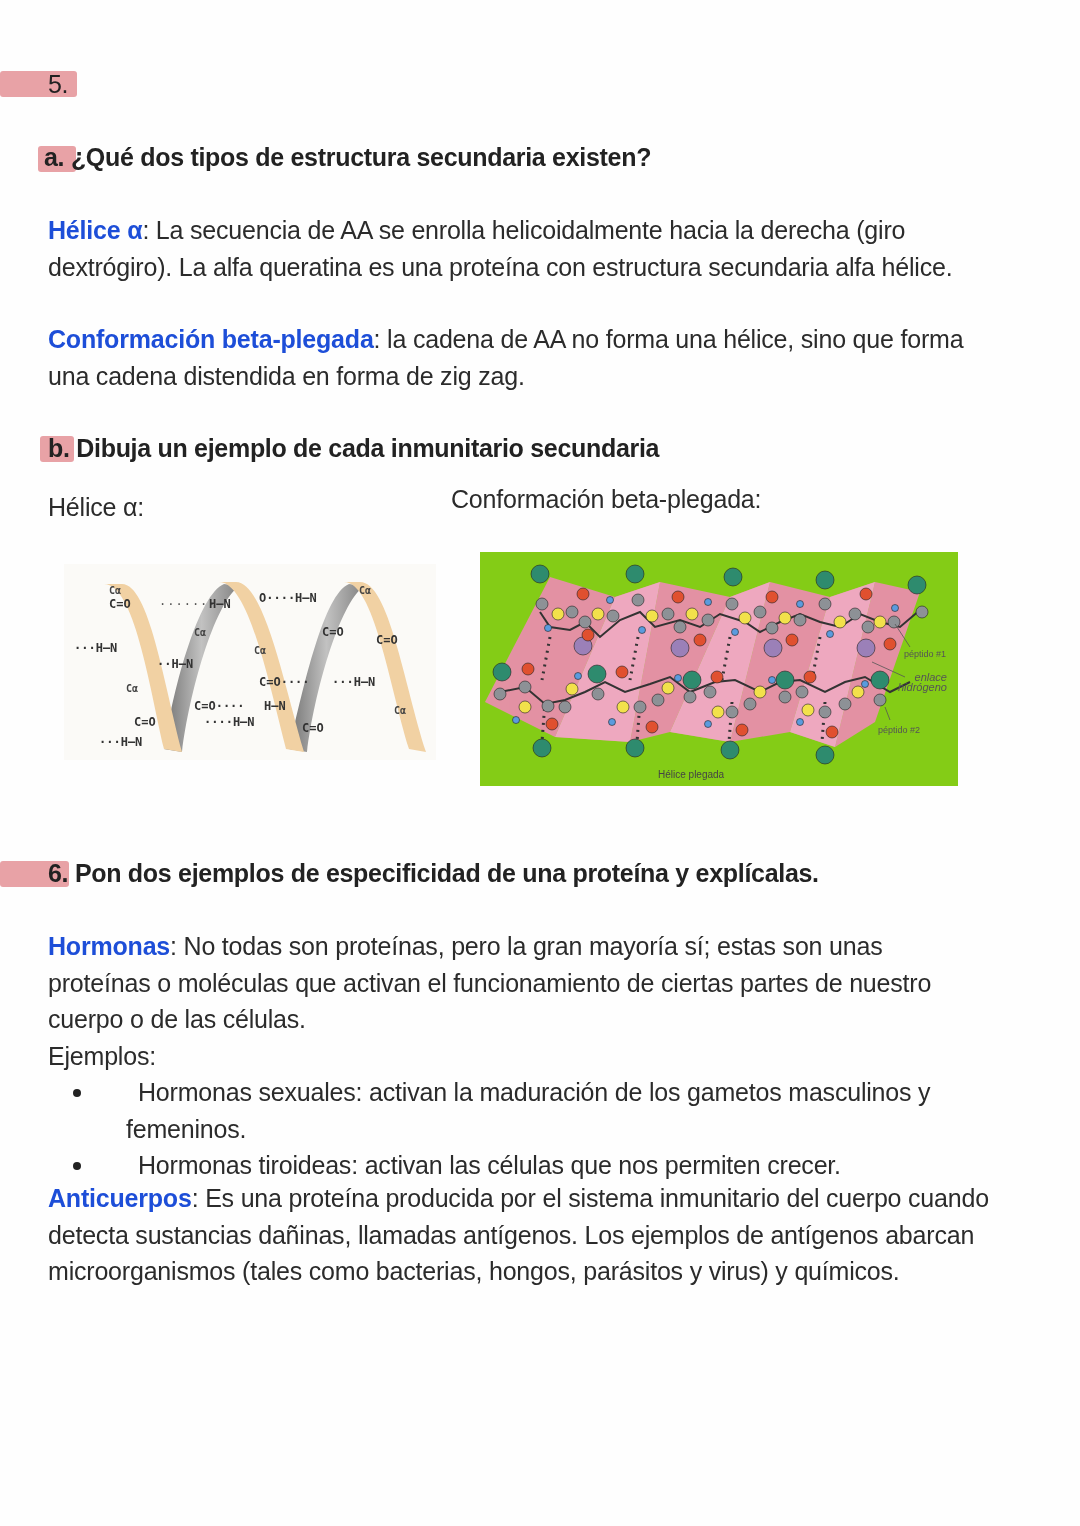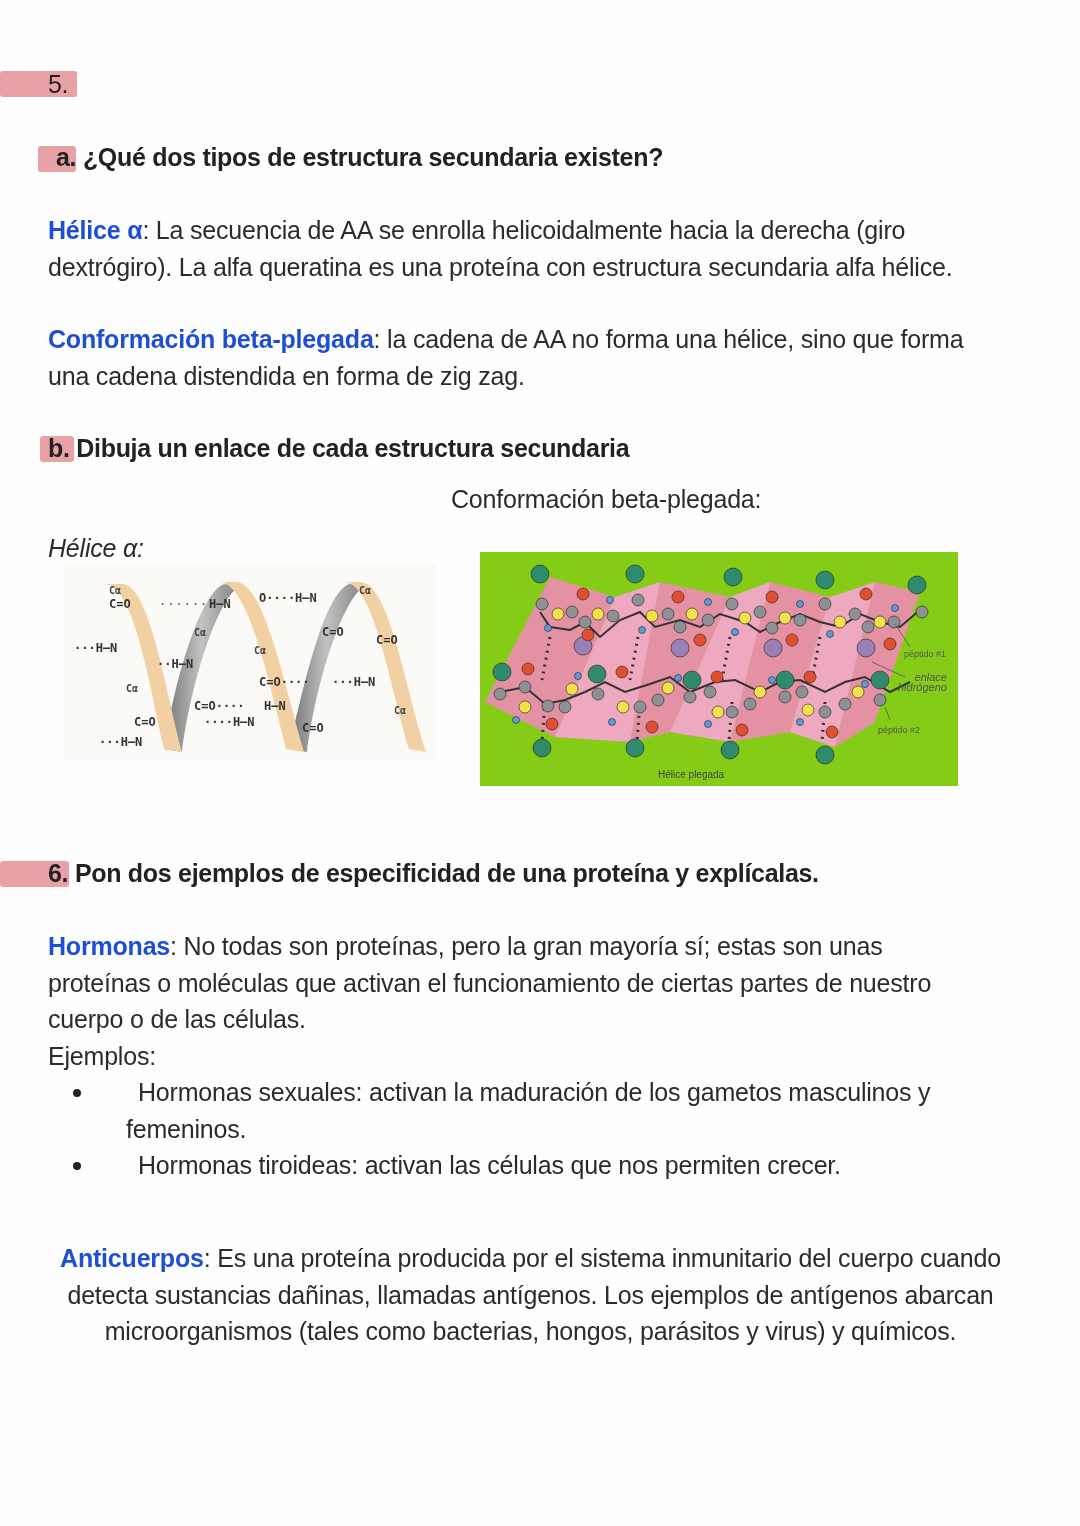--- a/index.html
+++ b/index.html
@@ -24,37 +24,37 @@
   svg text { font-family: "DejaVu Sans Mono", monospace; }
   .fig-label { font-family: "Liberation Sans", sans-serif; }
 </style>
 </head>
 <body>
 
 <div class="abs hl" style="left:0; top:71px; width:77px; height:26px;"></div>
 <div class="abs head" style="left:48px; top:67px; font-weight:400;">5.</div>
 
 <div class="abs hl" style="left:38px; top:146px; width:38px; height:26px;"></div>
-<div class="abs head" style="left:56px; top:140px;">
+<div class="abs head" style="left:44px; top:140px;">
   <span>a.</span><span> ¿Qué dos tipos de estructura secundaria existen?</span>
 </div>
 
 <div class="abs txt para" style="top:212px; width:950px;">
   <b>Hélice α</b><span>: La secuencia de AA se enrolla helicoidalmente hacia la derecha (giro dextrógiro). La alfa queratina es una proteína con estructura secundaria alfa hélice.</span>
 </div>
 <div class="abs txt para" style="top:321px; width:930px;">
   <b>Conformación beta-plegada</b><span>: la cadena de AA no forma una hélice, sino que forma una cadena distendida en forma de zig zag.</span>
 </div>
 
 <div class="abs hl" style="left:40px; top:436px; width:34px; height:26px;"></div>
 <div class="abs head" style="left:48px; top:431px;">
-  <span>b.</span><span> Dibuja un enlace de cada estructura secundaria</span>
-</div>
-
-<div class="abs txt" style="left:48px; top:530px;font-style:italic;">Hélice α:</div>
+  <span>b.</span><span> Dibuja un ejemplo de cada inmunitario secundaria</span>
+</div>
+
+<div class="abs txt" style="left:48px; top:489px;">Hélice α:</div>
 <div class="abs txt" style="left:451px; top:481px;">Conformación beta-plegada:</div>
 
 <div class="abs" style="left:64px; top:564px; width:372px; height:196px; background:#fbfaf7;">
   <svg width="372" height="196" viewBox="0 0 372 196">
     <defs>
       <linearGradient id="gg" x1="0" x2="1">
         <stop offset="0" stop-color="#5b5b5b"></stop>
           <stop offset="0.5" stop-color="#b8b8b8"></stop>
           <stop offset="1" stop-color="#6d6d6d"></stop>
       </linearGradient>
@@ -272,15 +272,15 @@
 <ul class="abs txt bullets" style="left:48px; top:1074px; width:980px;">
   <li>
     <span>Hormonas sexuales: activan la maduración de los gametos masculinos y</span>
     <span class="cont">femeninos.</span>
   </li>
   <li>
     <span>Hormonas tiroideas: activan las células que nos permiten crecer.</span>
   </li>
 </ul>
 
-<div class="abs txt para" style="top:1240px; width:965px;text-align:center;">
+<div class="abs txt para" style="top:1180px; width:965px;">
   <b>Anticuerpos</b><span>: Es una proteína producida por el sistema inmunitario del cuerpo cuando detecta sustancias dañinas, llamadas antígenos. Los ejemplos de antígenos abarcan microorganismos (tales como bacterias, hongos, parásitos y virus) y químicos.</span>
 </div>
 
 </body></html>

